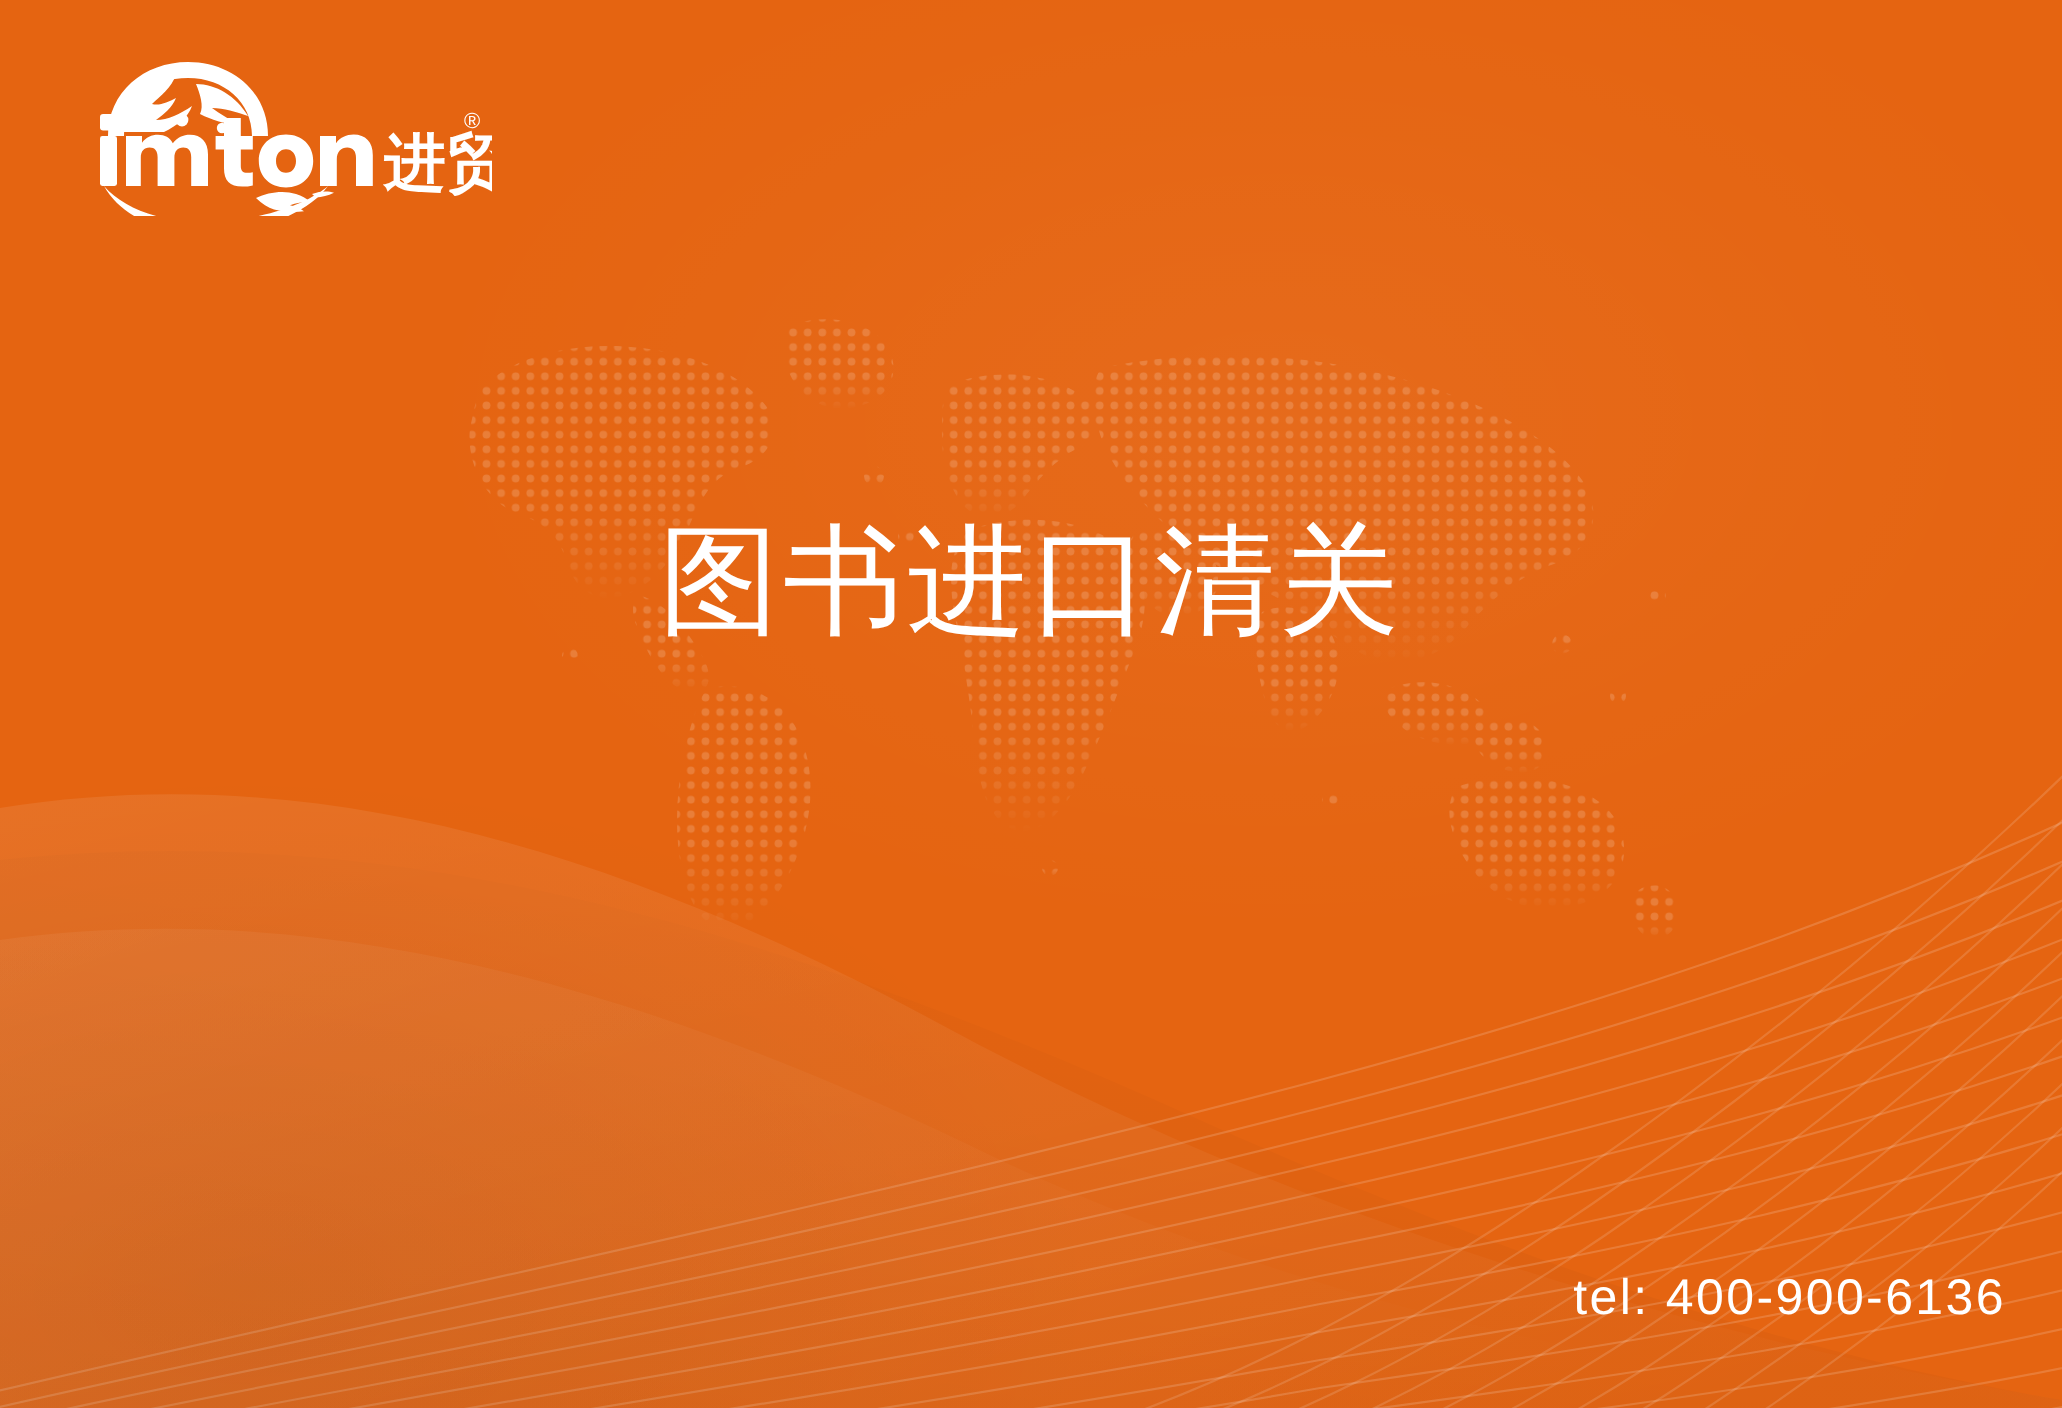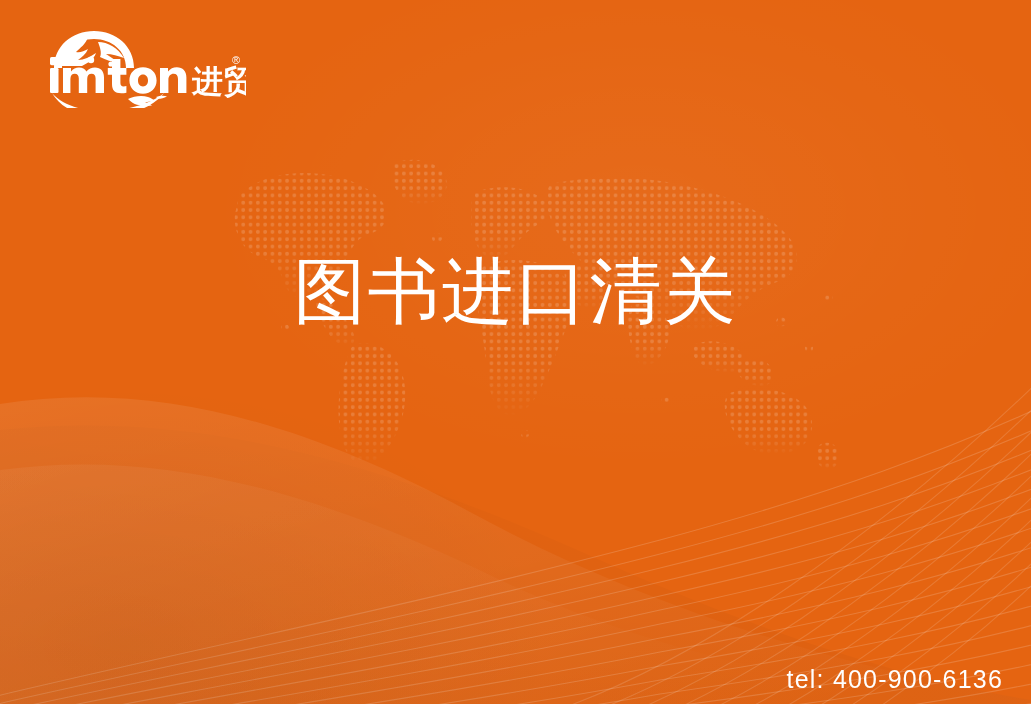--- a/index.html
+++ b/index.html
@@ -60,40 +60,39 @@
   
   #headline {
     position: absolute;
     left: 0;
     top: 232px;
     width: 1031px;
     text-align: center;
     color: #ffffff;
     font-family: "Liberation Sans", "DejaVu Sans", sans-serif;
     font-weight: 300;
-    font-size: 72px;
+    font-size: 60px;
     line-height: 118px;
     letter-spacing: 2px;
     white-space: nowrap;
   }
   #headline .line { display: block; }
 
   
   #phone {
     position: absolute;
     right: 28px;
     top: 634px;
     color: #ffffff;
     font-family: "Liberation Sans", "DejaVu Sans", sans-serif;
     font-weight: 400;
     font-size: 25px;
     letter-spacing: 1.2px;
     line-height: 30px;
     white-space: nowrap;
-    margin-top: 30px;
   }
 </style>
 </head>
 <body>
 
 <div id="poster">
 
   <svg class="bg-layer" viewBox="0 0 1031 704" preserveAspectRatio="none">
     <defs>
       <linearGradient id="waveGrad" x1="0" y1="0" x2="0.85" y2="1">

